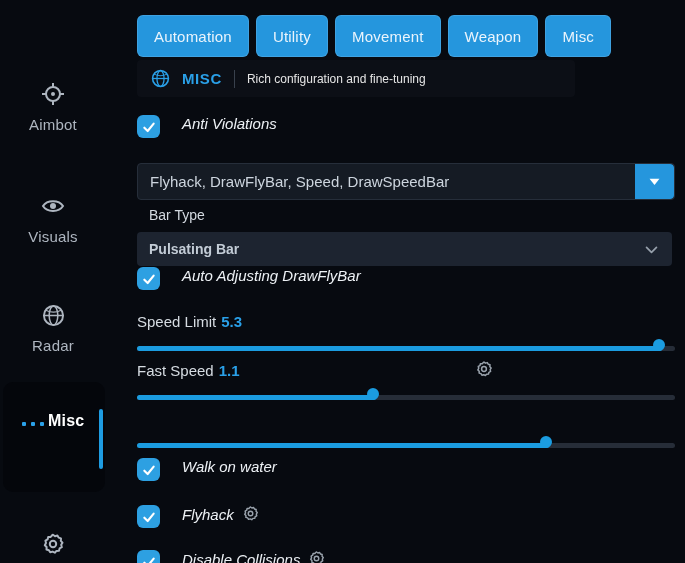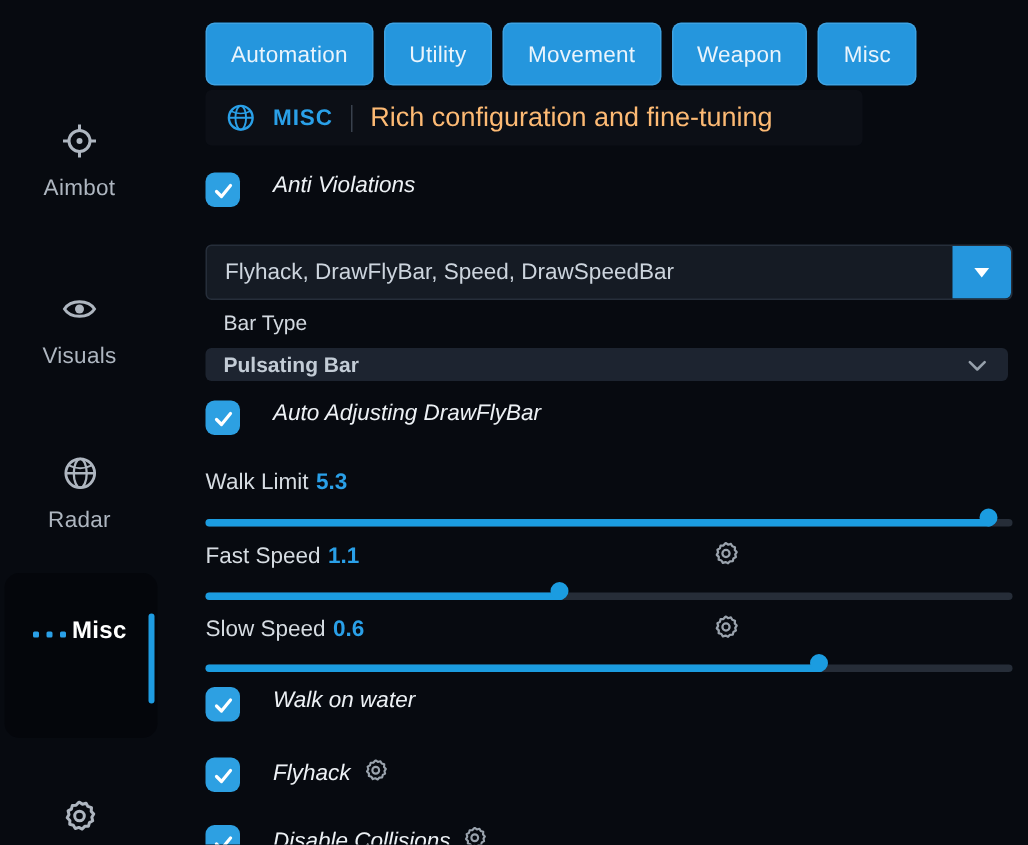--- a/index.html
+++ b/index.html
@@ -52,21 +52,21 @@
     box-shadow:inset 0 0 0 1px rgba(255,255,255,.12);
   }
 
   .headerbar{
     position:absolute;top:60px;left:0;width:438px;height:37px;
     background:var(--panel);border-radius:4px;
     display:flex;align-items:center;padding:0 14px;gap:12px;
   }
   .headerbar .title{color:#2aa0e8;font-weight:bold;font-size:15px;letter-spacing:.6px;}
   .headerbar .divider{width:1px;height:18px;background:#39414d;}
-  .headerbar .subtitle{color:#fdba74;font-size:18px;}
+  .headerbar .subtitle{color:#e5e5e5;font-size:12px;}
 
   .chkrow{position:absolute;left:0;display:flex;align-items:flex-start;gap:22px;cursor:pointer;font-style:italic;}
   .chkbox{
     width:23px;height:23px;border-radius:6px;background:#2da0e2;
     display:flex;align-items:center;justify-content:center;flex:0 0 auto;
   }
   .chkrow .lbl{font-size:15px;color:#edf1f5;}
 
   .multiselect{
     position:absolute;top:163px;left:0;width:538px;height:37px;
@@ -76,21 +76,21 @@
   .multiselect .val{flex:1;display:flex;align-items:center;padding:0 12px;font-size:15px;color:#cdd5de;text-align:right;}
   .ms-btn{
     width:39px;background:#2596dd;border:none;cursor:pointer;
     display:flex;align-items:center;justify-content:center;
     border-radius:0 4px 4px 0;
   }
 
   .fieldlabel{position:absolute;left:12px;font-size:14px;color:#d3d9e0;}
 
   .select{
-    position:absolute;top:232px;left:0;width:535px;height:22px;
+    position:absolute;top:232px;left:0;width:535px;height:34px;
     background:var(--select);border-radius:4px;cursor:pointer;
     display:flex;align-items:center;justify-content:space-between;padding:0 12px;
   }
   .select .val{font-size:14px;font-weight:bold;color:#c3ccd6;}
 
   .sliderlabel{position:absolute;left:0;font-size:15px;color:#d6dce2;}
   .sliderlabel b{color:#2aa0e8;margin-left:5px;}
   .row-gear{position:absolute;left:338px;top:-2px;}
 
   .slider{position:absolute;left:0;width:538px;height:18px;cursor:pointer;}
@@ -248,21 +248,21 @@
     <div class="chkrow" style="top:267px">
       <span class="chkbox">
         <svg class="ic" width="16" height="16">
             <use href="#sym-check"></use>
           </svg>
       </span>
       <span class="lbl">Auto Adjusting DrawFlyBar</span>
     </div>
 
     <div class="sliderlabel" style="top:313px">
-      <span>Walk Limit</span><b>5.3</b>
+      <span>Speed Limit</span><b>5.3</b>
     </div>
     <div class="slider" style="top:339px">
       <span class="track"></span>
       <span class="fill" style="width: 97.5%;"></span>
       <span class="handle" style="left: calc(97.5% - 9px);"></span>
     </div>
 
     <div class="sliderlabel" style="top:362px">
       <span>Fast Speed</span><b>1.1</b>
       <span class="row-gear">
@@ -270,28 +270,20 @@
             <use href="#sym-gear"></use>
           </svg>
       </span>
     </div>
     <div class="slider" style="top:388px">
       <span class="track"></span>
       <span class="fill" style="width: 44.5%;"></span>
       <span class="handle" style="left: calc(44.5% - 9px);"></span>
     </div>
 
-    <div class="sliderlabel" style="top:411px">
-      <span>Slow Speed</span><b>0.6</b>
-      <span class="row-gear">
-        <svg class="ic" width="18" height="18" color="#9aa3ad">
-            <use href="#sym-gear"></use>
-          </svg>
-      </span>
-    </div>
     <div class="slider" style="top:436px">
       <span class="track"></span>
       <span class="fill" style="width: 76.5%;"></span>
       <span class="handle" style="left: calc(76.5% - 9px);"></span>
     </div>
 
     <div class="chkrow" style="top:505px">
       <span class="chkbox">
         <svg class="ic" width="16" height="16">
             <use href="#sym-check"></use>

